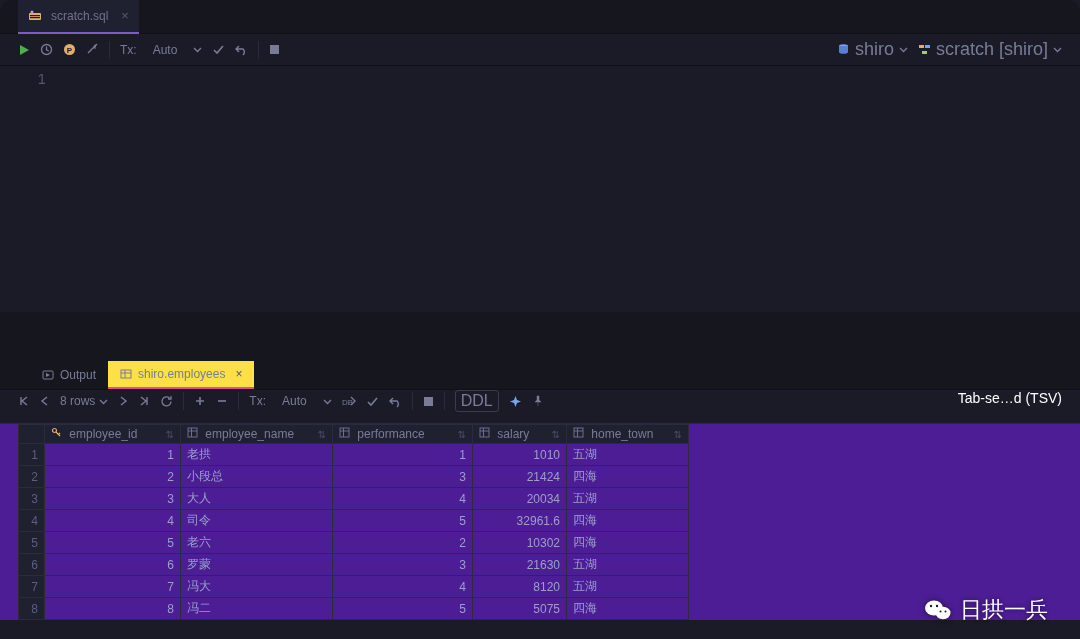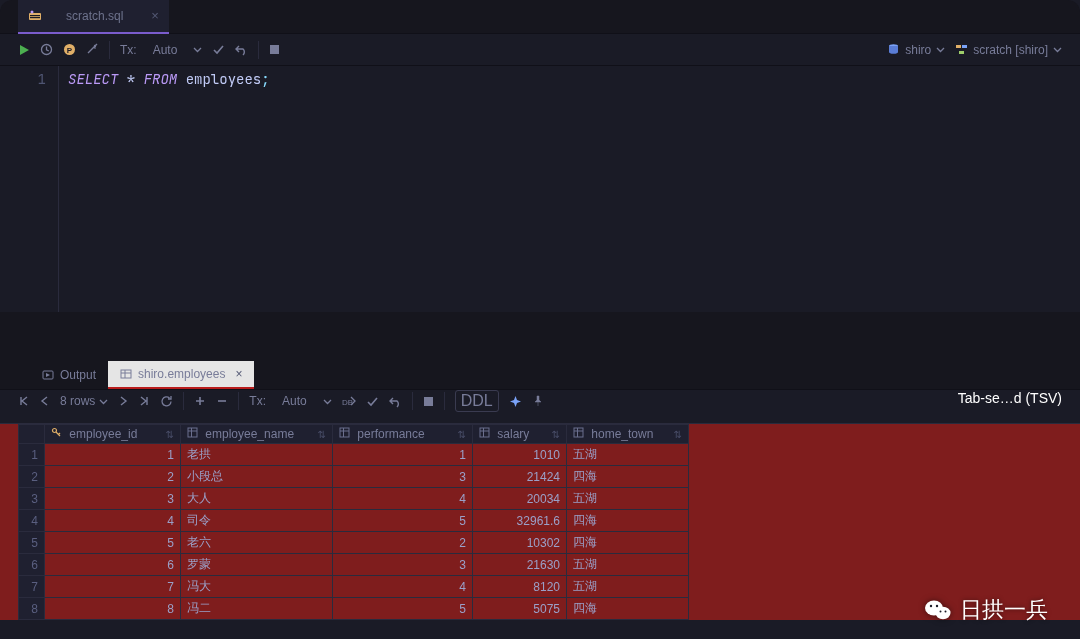--- a/index.html
+++ b/index.html
@@ -12,41 +12,41 @@
     overflow: hidden;
     position: relative;
     border-radius: 12px;
   }
   .tabbar {
     height: 34px; display: flex; align-items: center;
     background: #16161e; border-bottom: 1px solid #101018;
     padding-left: 18px;
   }
   .tab {
-    height: 34px; display: flex; align-items: center; gap: 24px;
+    height: 34px; display: flex; align-items: center; gap: 9px;
     padding: 0 10px; background: #1f2030;
     border-bottom: 2px solid #7a5ccc;
     color: #6e738d; font-size: 12px;
   }
   .tab .close { color: #555a76; font-size: 13px; margin-left: 4px; }
   .icon-sql {
     width: 14px; height: 14px; display: inline-flex; align-items: center;
   }
   .toolbar {
     height: 32px; display: flex; align-items: center; gap: 10px;
     padding: 0 18px; background: #1a1b26; border-bottom: 1px solid #101018;
     justify-content: space-between;
   }
   .toolbar-left, .toolbar-right { display: flex; align-items: center; gap: 10px; }
   .tb-btn { color: #787c99; display: inline-flex; align-items: center; cursor: pointer; }
   .tb-btn.green { color: #4caf50; }
   .tb-btn.yellow { color: #e0af68; }
   .sep { width: 1px; height: 18px; background: #2a2b3d; }
   .tx { color: #787c99; font-size: 12px; display: flex; align-items: center; gap: 16px; }
-  .chip { display: flex; align-items: center; gap: 5px; color: #787c99; font-size: 12px; }
+  .chip { display: flex; align-items: center; gap: 5px; color: #787c99; font-size: 18px; }
   .editor {
     display: flex; height: 246px; background: #1a1b26;
     font-family: "JetBrains Mono", Menlo, Consolas, monospace;
     font-size: 14px;
   }
   .gutter {
     width: 60px; text-align: right; padding: 4px 14px 0 0;
     color: #4f5572; user-select: none;
   }
   .code { padding: 4px 0 0 8px; position: relative; }
@@ -62,32 +62,32 @@
   .result-tabs {
     height: 30px; display: flex; align-items: flex-end; gap: 0;
     background: #16161e; padding-left: 30px;
     border-bottom: 1px solid #101018;
   }
   .rtab {
     height: 28px; display: flex; align-items: center; gap: 6px;
     padding: 0 12px; color: #787c99; font-size: 12px; cursor: pointer;
   }
   .rtab.active {
-    background: #e5e5e5; border-bottom: 2px solid #b91c1c;
+    background: #fde047; border-bottom: 2px solid #ec4899;
   }
   .result-toolbar {
     height: 34px; display: flex; align-items: flex-start; gap: 10px;
     padding: 0 18px; background: #1a1b26; border-bottom: 1px solid #2a2b3d;
     justify-content: space-between; color: #787c99;
   }
   .result-toolbar .left { display: flex; align-items: center; gap: 10px; }
   .rows { font-size: 12px; display: flex; align-items: center; gap: 4px; }
   .ddl { font-size: 16px; border: 1px solid #3a3b50; border-radius: 3px; padding: 1px 5px; }
   .table-wrap {
-    background: #7f1d1d;
+    background: #4c1d95;
     padding-left: 18px;
   }
   table.data {
     border-collapse: collapse; font-size: 12px; color: #9aa0c8;
     table-layout: fixed;
   }
   table.data th, table.data td {
     border: 1px solid #2a2b3d; padding: 2px 6px; height: 19px;
     white-space: nowrap; overflow: hidden;
   }
@@ -204,26 +204,20 @@
       <svg width="9" height="9" viewBox="0 0 9 9">
           <path d="M1 3 L4.5 6.5 L8 3" stroke="currentColor" fill="none" stroke-width="1.3"></path>
         </svg>
     </span>
   </div>
 </div>
 
 <div class="editor">
   <div class="gutter">
     <div>1</div>
-  </div>
-  <div class="code">
-    <span class="kw">SELECT</span>
-    <span class="star"> </span><span class="star">*</span><span class="star"> </span>
-    <span class="kw">FROM</span>
-    <span> </span><span class="ident">employees</span><span class="punct">;</span>
   </div>
 </div>
 
 <div class="divider"></div>
 
 <div class="result-tabs">
   <div class="rtab">
     <svg width="12" height="12" viewBox="0 0 12 12">
         <rect x="1" y="2" width="10" height="8" rx="1" stroke="#787c99" fill="none"></rect>
         <path d="M4 4 L8 6 L4 8 Z" fill="#787c99"></path>

